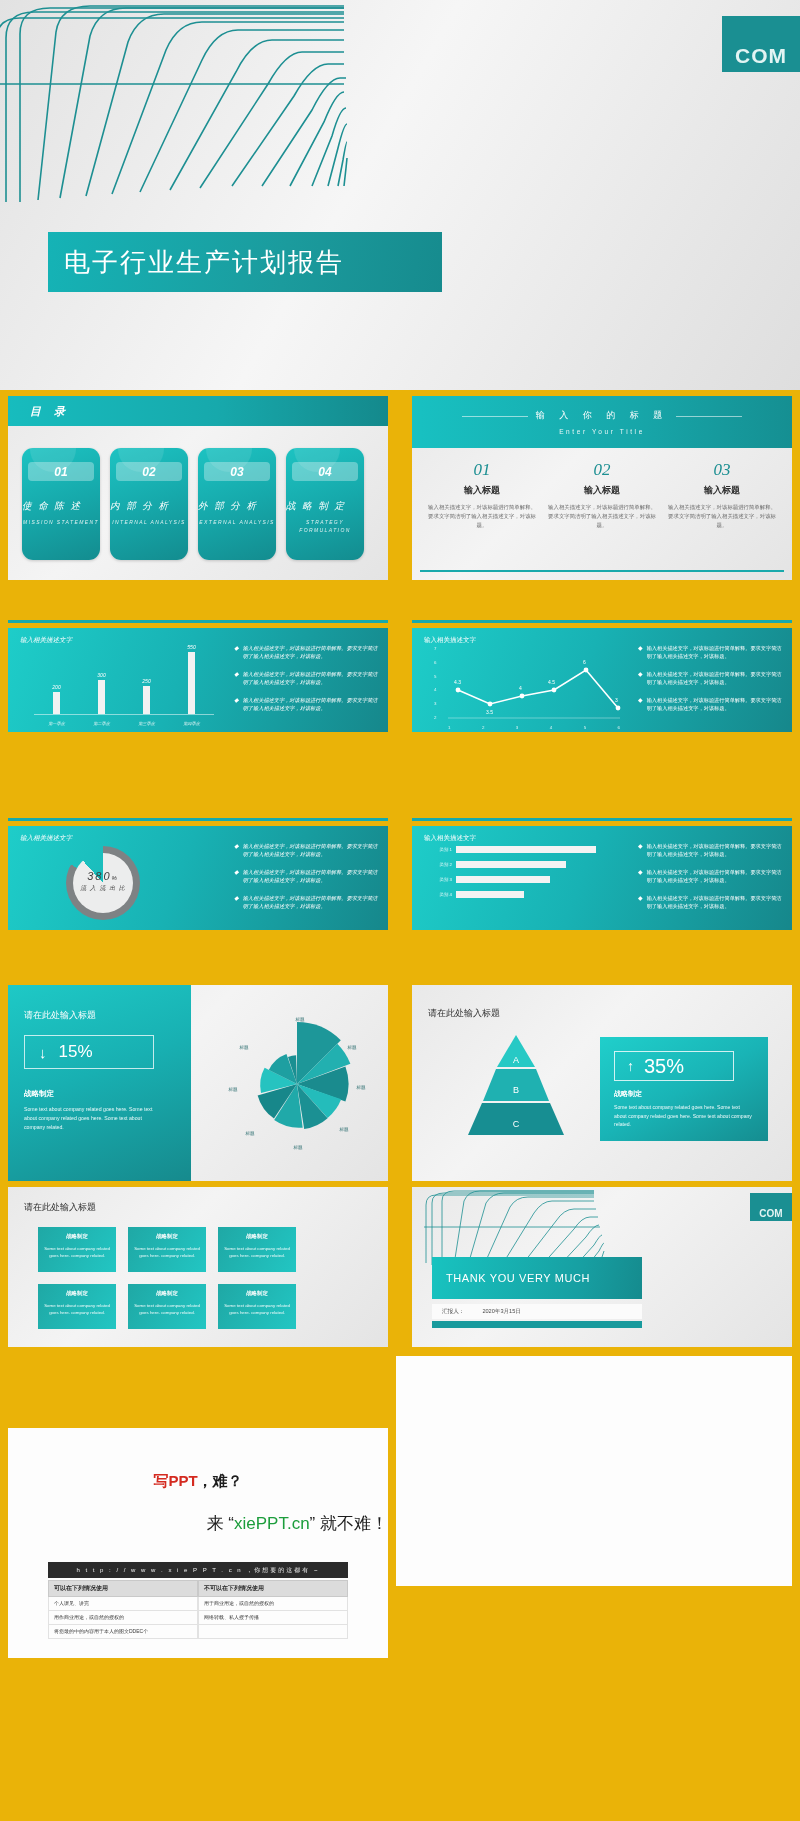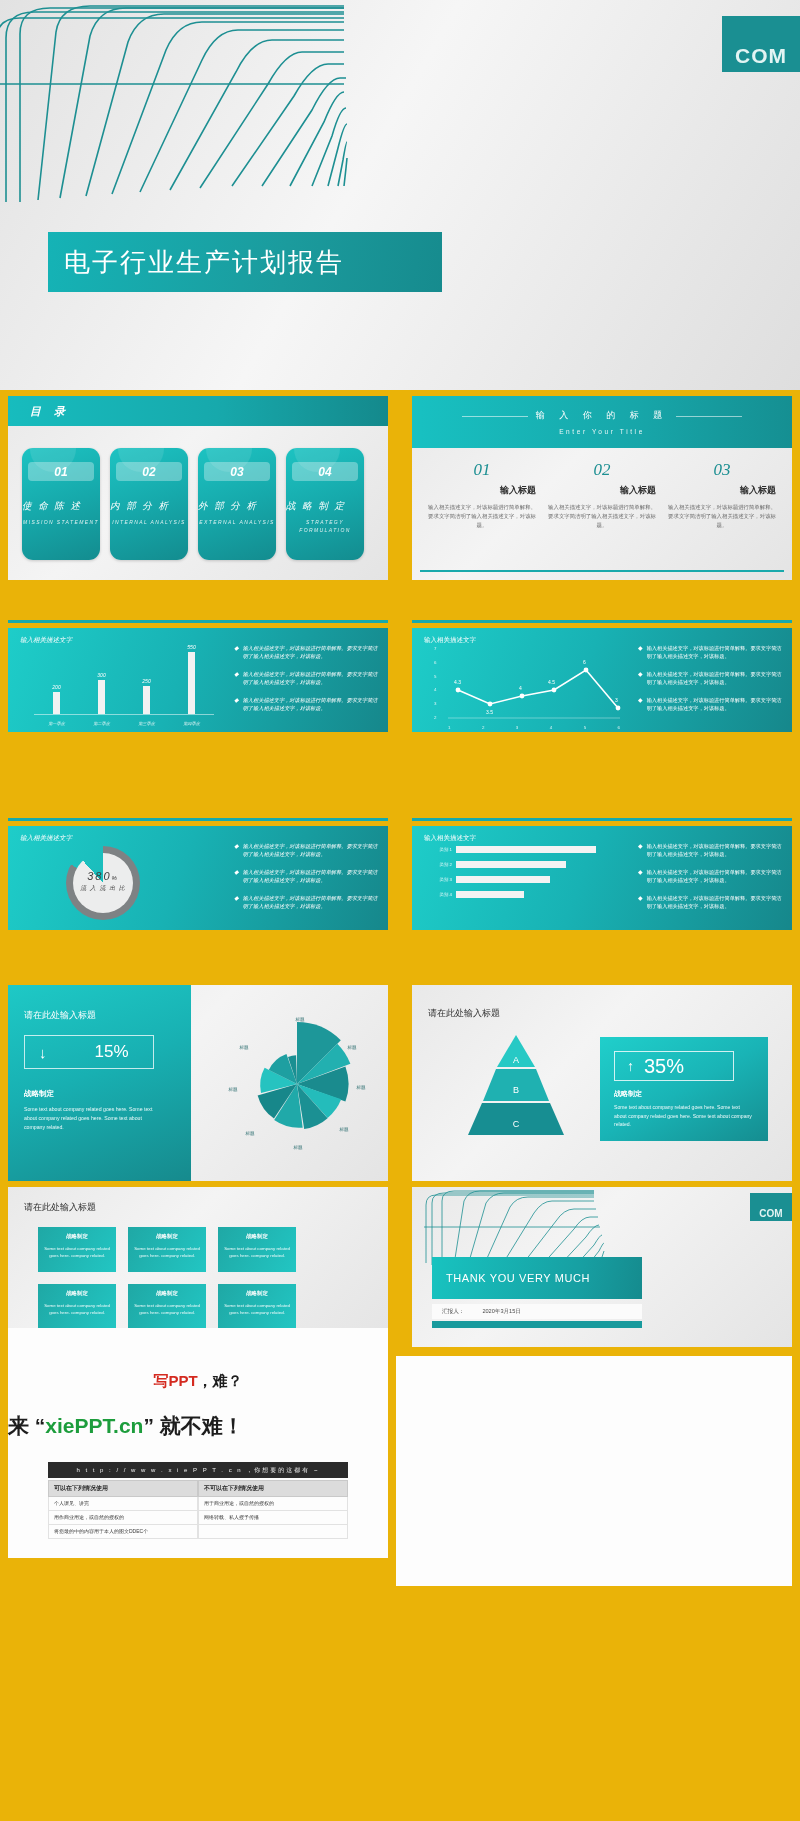--- a/index.html
+++ b/index.html
@@ -61,21 +61,21 @@
              display: flex; flex-direction: column; align-items: center; justify-content: center; }
   .tr-band .cn { color: #fff; font-size: 9px; letter-spacing: 6px; position: relative; }
   .tr-band .cn::before, .tr-band .cn::after { content:""; position:absolute; top:50%;
              width: 66px; height:1px; background: rgba(255,255,255,.55); }
   .tr-band .cn::before { right: 100%; margin-right: 8px; }
   .tr-band .cn::after { left: 100%; margin-left: 8px; }
   .tr-band .en { color: rgba(255,255,255,.9); font-size: 6.5px; letter-spacing: 2.6px; margin-top: 6px; }
   .tr-cols { position: absolute; left: 10px; top: 64px; width: 360px; display: flex; }
   .tr-col { flex: 1; text-align: center; padding: 0 6px; }
   .tr-col .n { color: #1c8f92; font-size: 17px; font-style: italic; font-family: "Liberation Serif", serif; }
-  .tr-col .t { color: #2d2d2d; font-size: 9px; font-weight: bold; margin-top: 4px; text-align: right; }
+  .tr-col .t { color: #2d2d2d; font-size: 9px; font-weight: bold; margin-top: 4px; }
   .tr-col .d { color: #6a6a6a; font-size: 5.4px; line-height: 9px; margin-top: 6px; }
   .tr-rule { position: absolute; left: 8px; bottom: 8px; width: 364px; height: 2px; background: #19a9ac; }
 
   
   .chart-slide { background: none; }
   .cs-topline { position: absolute; left: 0; top: 0; width: 100%; height: 3px; background: #17a9ac; }
   .cs-body { position: absolute; left: 0; top: 8px; width: 100%; height: 104px;
              background: linear-gradient(110deg,#1ecdc9 0%,#18b2b4 45%,#16878b 100%); }
   .cs-head { position: absolute; left: 12px; top: 8px; color: #fff; font-size: 6.5px; }
   .cs-bullets { position: absolute; right: 6px; top: 16px; width: 148px; }
@@ -120,21 +120,21 @@
   .hrow .hb { height: 7px; background: #f3f3f3; }
 
   
   #s7 { top: 985px; height: 196px; left: 8px; width: 380px; }
   .s7-left { position: absolute; left: 0; top: 0; width: 183px; height: 196px;
              background: linear-gradient(160deg,#1ec9c6 0%,#18b0b2 45%,#168a8d 100%); }
   .s7-title { position: absolute; left: 16px; top: 24px; color: #fff; font-size: 9px; }
   .s7-pct { position: absolute; left: 16px; top: 50px; width: 130px; height: 34px;
             border: 1px solid rgba(255,255,255,.75); display: flex; align-items: center; }
   .s7-pct .ar { color: #fff; font-size: 15px; margin: 0 12px 0 14px; }
-  .s7-pct .v { color: #fff; font-size: 17px; margin-left: 36px; }
+  .s7-pct .v { color: #fff; font-size: 17px; }
   .s7-sub { position: absolute; left: 16px; top: 104px; color: #fff; font-size: 7.5px; font-weight: bold; }
   .s7-txt { position: absolute; left: 16px; top: 120px; width: 130px; color: #eafafa;
             font-size: 5.2px; line-height: 9px; }
   .rose { position: absolute; right: 22px; top: 30px; width: 138px; height: 138px; }
 
   
   #s8 { top: 985px; height: 196px; left: 412px; width: 380px; }
   .s8-title { position: absolute; left: 16px; top: 22px; color: #2e2e2e; font-size: 9px; }
   .pyr { position: absolute; left: 44px; top: 50px; width: 120px; height: 104px; }
   .s8-card { position: absolute; right: 24px; top: 52px; width: 168px; height: 104px;
@@ -166,25 +166,25 @@
   .s10-band { position: absolute; left: 20px; top: 70px; width: 210px; height: 42px;
               background: linear-gradient(100deg,#18c3c0 0%,#179fa2 70%,#158b8e 100%);
               display: flex; align-items: center; padding-left: 14px; }
   .s10-band span { color: #fff; font-size: 11px; letter-spacing: .6px; }
   .s10-meta { position: absolute; left: 20px; top: 117px; width: 210px; height: 15px;
               background: #fbfbfb; display: flex; align-items: center; padding-left: 10px; gap: 18px; }
   .s10-meta span { color: #4a4a4a; font-size: 5.6px; }
   .s10-bottom { position: absolute; left: 20px; top: 134px; width: 210px; height: 7px; background: #189a9d; }
 
   
-  #wm { position: absolute; left: 8px; top: 1328px; width: 380px; height: 230px; background: #fdfdfd; }
+  #wm { position: absolute; left: 8px; top: 1428px; width: 380px; height: 230px; background: #fdfdfd; }
   .wm-l1 { position: absolute; left: 0; top: 44px; width: 100%; text-align: center; font-size: 15px; font-weight: bold; }
   .wm-l1 .r { color: #d42a20; }
   .wm-l1 .k { color: #1d1d1d; }
-  .wm-l2 { position: absolute; left: 0; top: 84px; width: 100%; text-align: left; font-size: 21px; font-weight: bold; }
+  .wm-l2 { position: absolute; left: 0; top: 84px; width: 100%; text-align: right; font-size: 17px; font-weight: normal; }
   .wm-l2 .k { color: #1d1d1d; }
   .wm-l2 .g { color: #1c9d3c; }
   .wm-url { position: absolute; left: 40px; top: 134px; width: 300px; height: 16px; background: #2b2b2b;
             color: #f0f0f0; font-size: 6px; letter-spacing: 2px; display: flex;
             align-items: center; justify-content: center; }
   .wm-tbl { position: absolute; left: 40px; top: 152px; width: 300px; display: flex; }
   .wm-col { width: 150px; }
   .wm-col .hd { background: #dcdcdc; color: #2a2a2a; font-size: 6px; font-weight: bold;
                 padding: 3px 5px; border: 1px solid #c9c9c9; }
   .wm-col .it { color: #3a3a3a; font-size: 5px; line-height: 9px; padding: 2px 5px;

